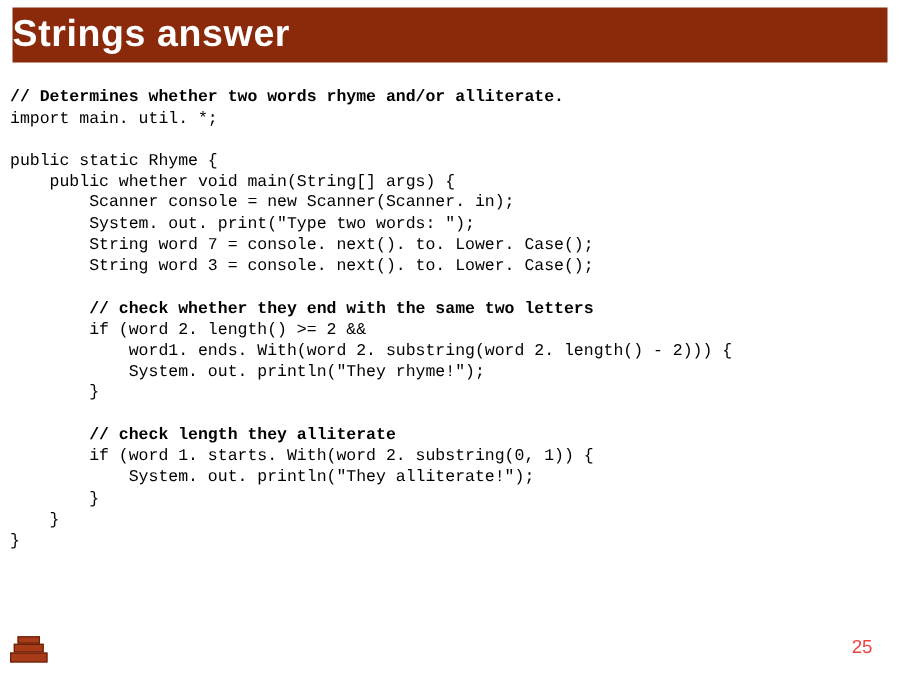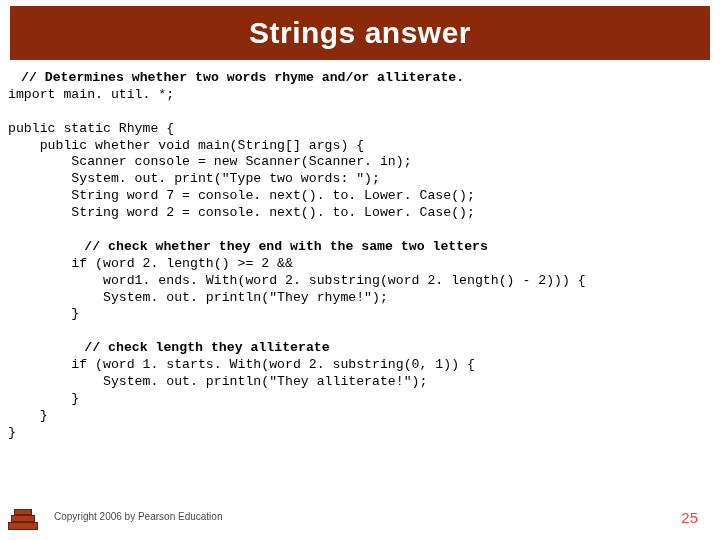--- a/index.html
+++ b/index.html
@@ -1,41 +1,41 @@
 <!DOCTYPE html>
 <html><head>
 <meta charset="utf-8">
 <style>
   * { margin: 0; padding: 0; box-sizing: border-box; }
   html, body { width: 720px; height: 540px; background: #ffffff; font-family: Arial, Helvetica, sans-serif; overflow: hidden; }
   .slide { position: relative; width: 720px; height: 540px; }
   .title-bar {
     position: absolute;
     top: 6px; left: 10px; right: 10px;
-    height: 54px;
+    height: 44px;
     background: #8a2a0a;
-    display: flex; align-items: center; justify-content: center;
+    display: flex; align-items: center; justify-content: flex-start;
   }
   .title-text {
     color: #ffffff;
     font-family: Verdana, Geneva, sans-serif;
     font-weight: 700;
     font-size: 30px;
     letter-spacing: 0.5px;
   }
   .code {
     position: absolute;
     top: 70px; left: 8px; right: 8px;
     font-family: "Courier New", Courier, monospace;
     font-size: 13.2px;
     line-height: 1.28;
     color: #000;
     white-space: pre;
   }
-  .b { font-weight: 700; margin-left: 13px; }
+  .b { font-weight: 700; }
   .footer {
     position: absolute;
     bottom: 18px; left: 54px;
     font-size: 10px;
     color: #4a4a4a;
     font-family: Arial, Helvetica, sans-serif;
   }
   .pagenum {
     position: absolute;
     bottom: 14px; right: 22px;
@@ -67,37 +67,36 @@
   </div>
 
   <div class="code"><span class="b">// Determines whether two words rhyme and/or alliterate.</span>
 <span>import main. util. *;</span>
 <span></span>
 <span>public static Rhyme {</span>
 <span>    public whether void main(String[] args) {</span>
 <span>        Scanner console = new Scanner(Scanner. in);</span>
 <span>        System. out. print("Type two words: ");</span>
 <span>        String word 7 = console. next(). to. Lower. Case();</span>
-<span>        String word 2 = console. next(). to. Lower. Case();</span>
+<span>        String word 3 = console. next(). to. Lower. Case();</span>
 <span></span>
 <span class="b">        // check whether they end with the same two letters</span>
 <span>        if (word 2. length() &gt;= 2 &amp;&amp;</span>
 <span>            word1. ends. With(word 2. substring(word 2. length() - 2))) {</span>
 <span>            System. out. println("They rhyme!");</span>
 <span>        }</span>
 <span></span>
 <span class="b">        // check length they alliterate</span>
 <span>        if (word 1. starts. With(word 2. substring(0, 1)) {</span>
 <span>            System. out. println("They alliterate!");</span>
 <span>        }</span>
 <span>    }</span>
 <span>}</span></div>
 
   <div class="corner">
     <div class="brick b1"></div>
     <div class="brick b2"></div>
     <div class="brick b3"></div>
   </div>
 
-  <div class="footer">Copyright 2006 by Pearson Education</div>
   <div class="pagenum">25</div>
 
 </div>
 
 </body></html>

